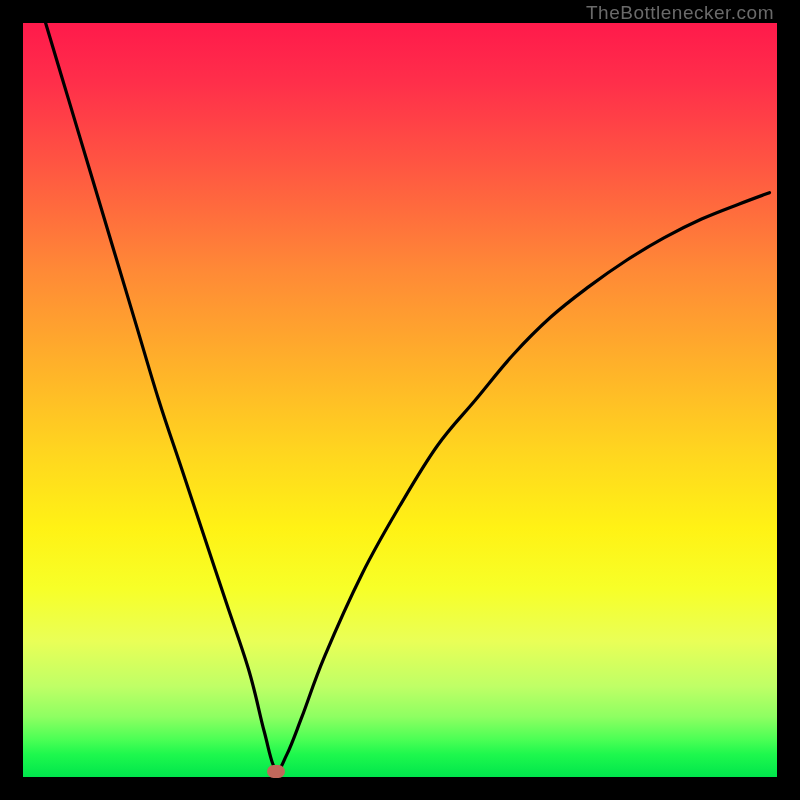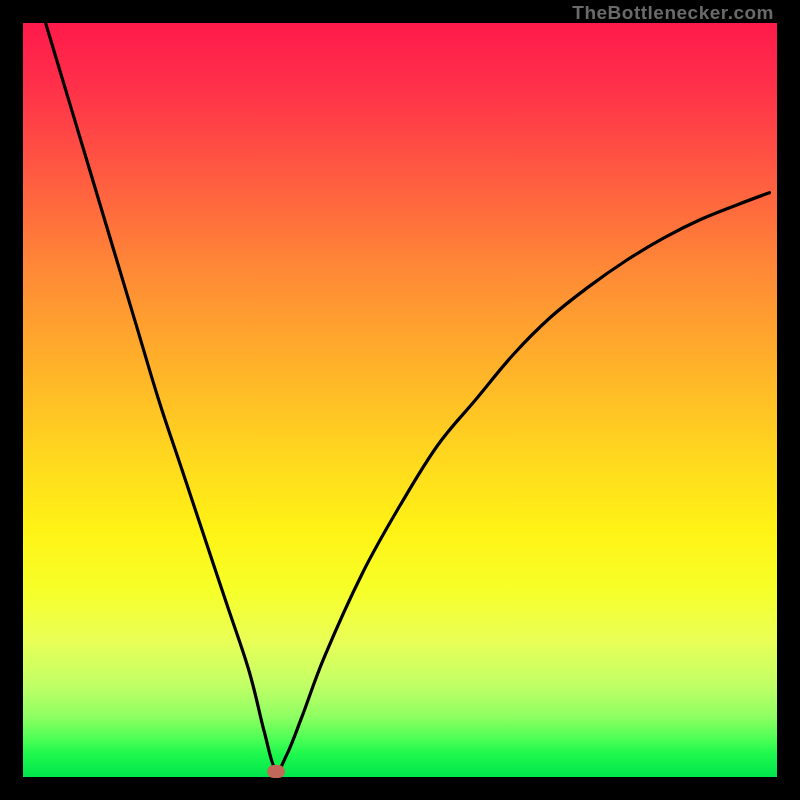--- a/index.html
+++ b/index.html
@@ -31,21 +31,21 @@
     );
   }
 
   .attribution {
     position: absolute;
     top: 2px;
     right: 26px;
     color: #6a6a6a;
     font-size: 19px;
     letter-spacing: 0.5px;
-    font-weight: 700;
+    font-weight: 400;
   }
 
   svg.curve {
     position: absolute;
     left: 0;
     top: 0;
     width: 754px;
     height: 754px;
   }
 

